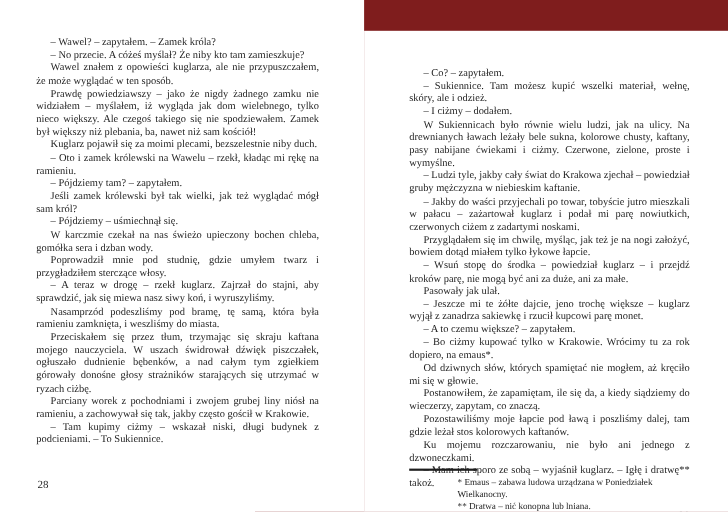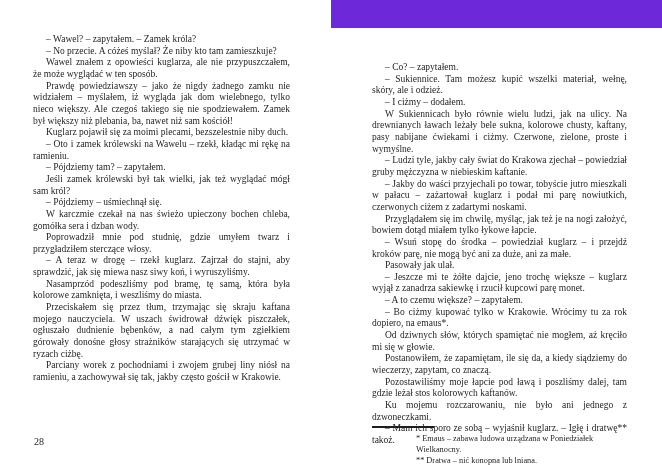--- a/index.html
+++ b/index.html
@@ -3,21 +3,21 @@
 <meta charset="utf-8">
 <style>
   * { margin: 0; padding: 0; box-sizing: border-box; }
   html, body { width: 662px; height: 465px; }
   body {
     background: #ffffff;
     font-family: "Liberation Serif", "DejaVu Serif", serif;
     position: relative;
     overflow: hidden;
   }
-  .spread { position: absolute; inset: 0; background: #6d28d9; }
+  .spread { position: absolute; inset: 0; background: #7f1d1d; }
   .page { position: absolute; top: 0; width: 331px; height: 465px; background: #ffffff; }
   .page.left  { left: 0; }
   .page.right { left: 331px; margin-top: 28px; }
 
   .text-block {
     position: absolute;
     top: 34px;
     color: #1e1e1e;
     font-size: 9.5px;
     line-height: 11.65px;
@@ -71,23 +71,24 @@
         <p>Wawel znałem z opowieści kuglarza, ale nie przypuszczałem, że może wyglądać w ten sposób.</p>
         <p>Prawdę powiedziawszy – jako że nigdy żadnego zamku nie widziałem – myślałem, iż wygląda jak dom wielebnego, tylko nieco większy. Ale czegoś takiego się nie spodziewałem. Zamek był większy niż plebania, ba, nawet niż sam kościół!</p>
         <p>Kuglarz pojawił się za moimi plecami, bezszelestnie niby duch.</p>
         <p>– Oto i zamek królewski na Wawelu – rzekł, kładąc mi rękę na ramieniu.</p>
         <p>– Pójdziemy tam? – zapytałem.</p>
         <p>Jeśli zamek królewski był tak wielki, jak też wyglądać mógł sam król?</p>
         <p>– Pójdziemy – uśmiechnął się.</p>
         <p>W karczmie czekał na nas świeżo upieczony bochen chleba, gomółka sera i dzban wody.</p>
         <p>Poprowadził mnie pod studnię, gdzie umyłem twarz i przygładziłem sterczące włosy.</p>
         <p>– A teraz w drogę – rzekł kuglarz. Zajrzał do stajni, aby sprawdzić, jak się miewa nasz siwy koń, i wyruszyliśmy.</p>
-        <p>Nasamprzód podeszliśmy pod bramę, tę samą, która była kolorowe zamknięta, i weszliśmy do miasta.</p>
+        <p>Nasamprzód podeszliśmy pod bramę, tę samą, która była ramieniu zamknięta, i weszliśmy do miasta.</p>
         <p>Przeciskałem się przez tłum, trzymając się skraju kaftana mojego nauczyciela. W uszach świdrował dźwięk piszczałek, ogłuszało dudnienie bębenków, a nad całym tym zgiełkiem górowały donośne głosy strażników starających się utrzymać w ryzach ciżbę.</p>
         <p>Parciany worek z pochodniami i zwojem grubej liny niósł na ramieniu, a zachowywał się tak, jakby często gościł w Krakowie.</p>
+        <p>– Tam kupimy ciżmy – wskazał niski, długi budynek z podcieniami. – To Sukiennice.</p>
       </div>
     <div class="page-number">28</div>
   </div>
 
   <div class="page right">
     <div class="text-block">
         <p>– Co? – zapytałem.</p>
         <p>– Sukiennice. Tam możesz kupić wszelki materiał, wełnę, skóry, ale i odzież.</p>
         <p>– I ciżmy – dodałem.</p>
         <p>W Sukiennicach było równie wielu ludzi, jak na ulicy. Na drewnianych ławach leżały bele sukna, kolorowe chusty, kaftany, pasy nabijane ćwiekami i ciżmy. Czerwone, zielone, proste i wymyślne.</p>

